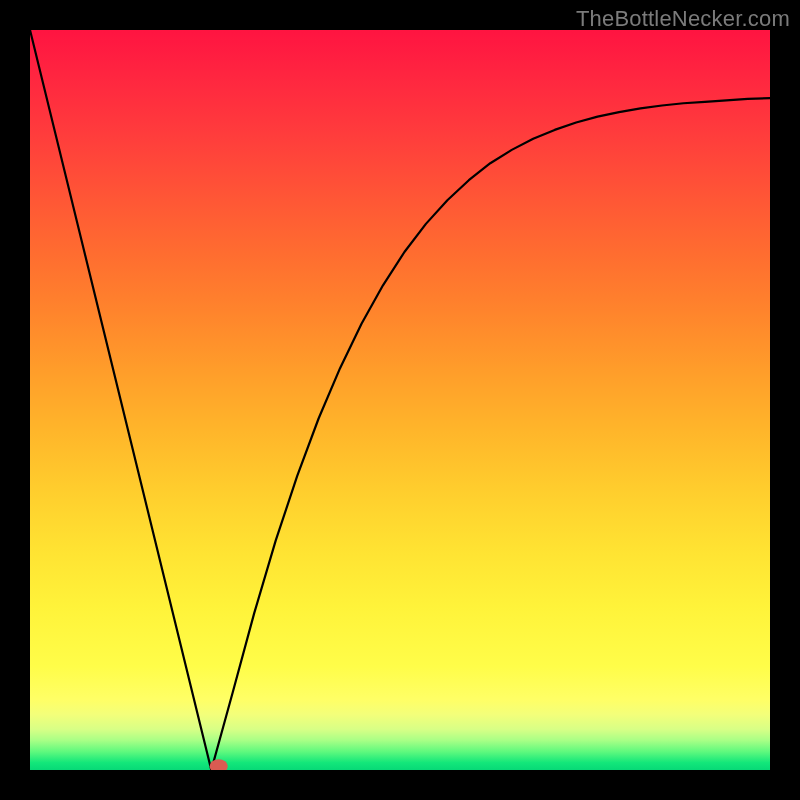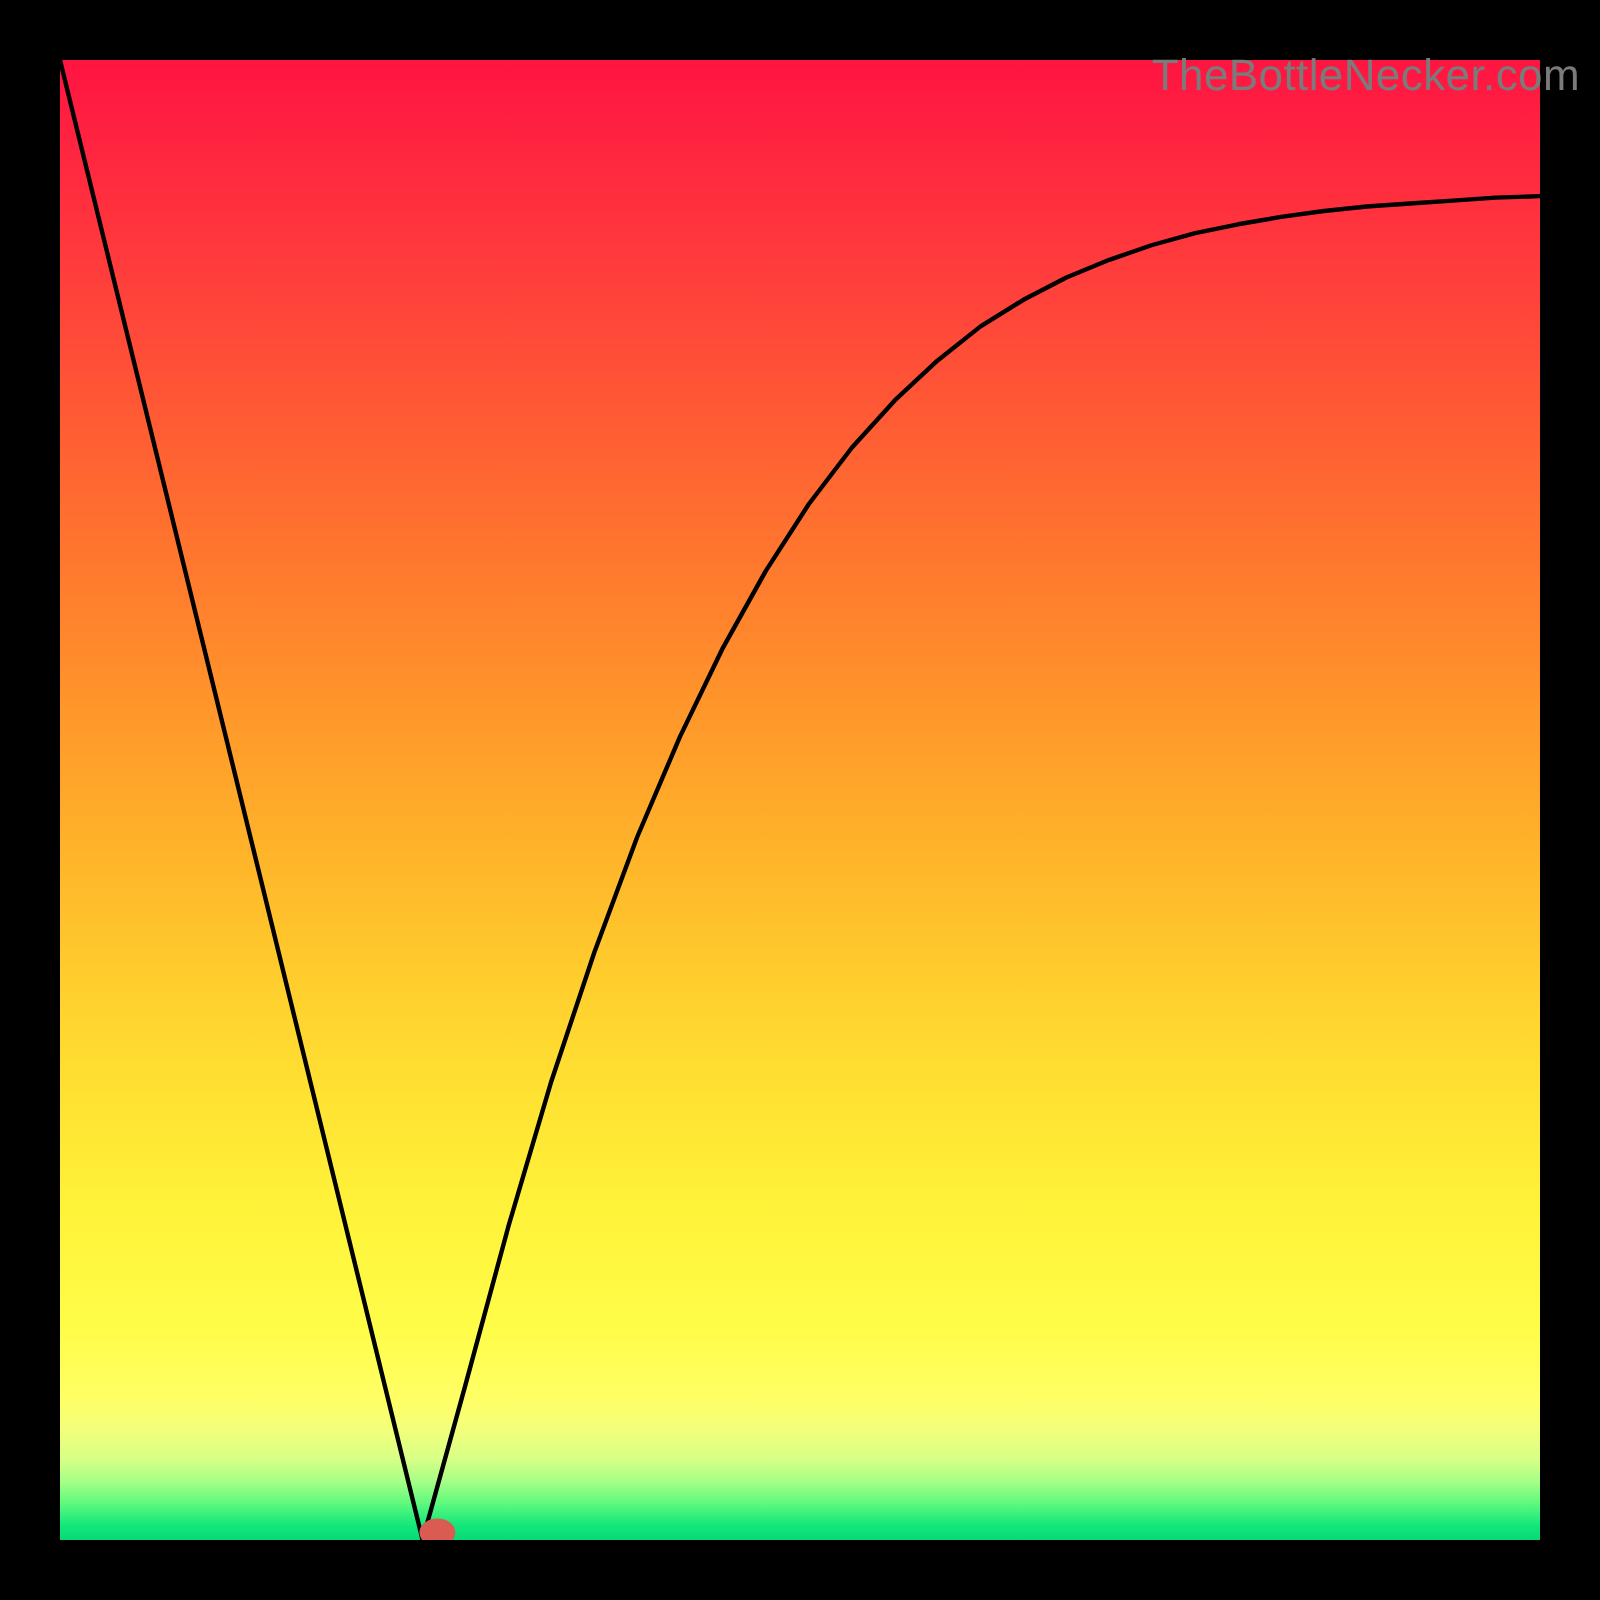--- a/index.html
+++ b/index.html
@@ -26,21 +26,20 @@
     overflow: hidden;
   }
   .watermark {
     position: absolute;
     top: 6px;
     right: 10px;
     color: #7b7b7b;
     font-size: 22px;
     letter-spacing: 0.2px;
     user-select: none;
-    margin-top: 19px;
   }
   svg {
     display: block;
   }
 </style>
 </head>
 <body>
 
 <div class="frame">
 

